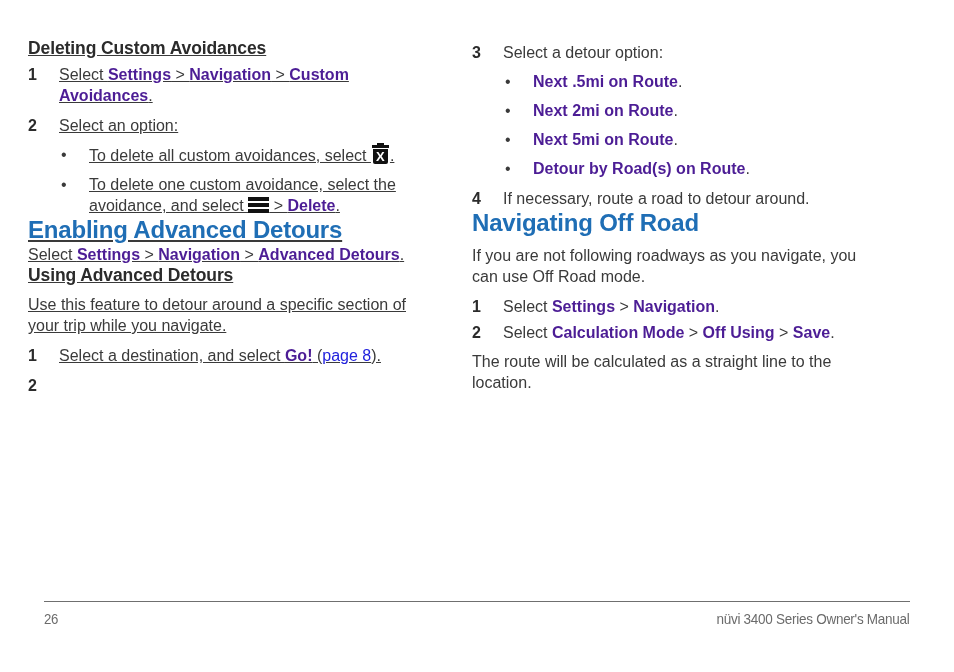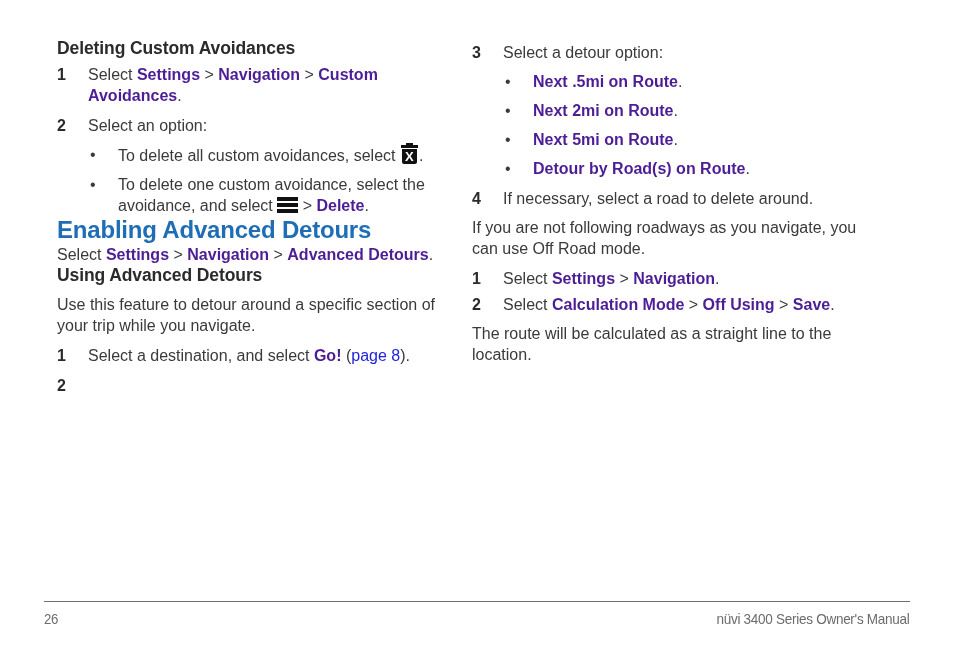--- a/index.html
+++ b/index.html
@@ -20,21 +20,21 @@
     left: 0; top: 0;
     width: 954px;
     height: 672px;
     overflow: hidden;
   }
   .col {
     position: absolute;
     top: 38px;
     width: 398px;
   }
-  .col-left  { left: 57px; }
+  .col-left  { left: 28px; text-decoration: underline; }
   .col-right { left: 472px; }
 
   
   h1.sec-head {
     font-size: 24px;
     line-height: 28px;
     font-weight: bold;
     color: #1f6eb5;
     margin: 0;
     padding: 0;
@@ -290,23 +290,24 @@
       <span><b>Next 5mi on Route</b><span>.</span></span>
     </div>
 
     <div class="bullet">
       <span class="dot">•</span>
       <span><b>Detour by Road(s) on Route</b><span>.</span></span>
     </div>
 
     <div class="step">
       <span class="num">4</span>
-      <span>If necessary, select a road to delete around.</span>
-    </div>
-
+      <span>If necessary, route a road to detour around.</span>
+    </div>
+
+    <h1 class="sec-head sp-head-top2">Navigating Off Road</h1>
 
     <p class="body lead">If you are not following roadways as you navigate, you can use Off Road mode.</p>
 
     <div class="step">
       <span class="num">1</span>
       <span><span>Select </span><b>Settings</b><span> &gt; </span><b>Navigation</b><span>.</span></span>
     </div>
 
     <div class="step step-tight">
       <span class="num">2</span>

